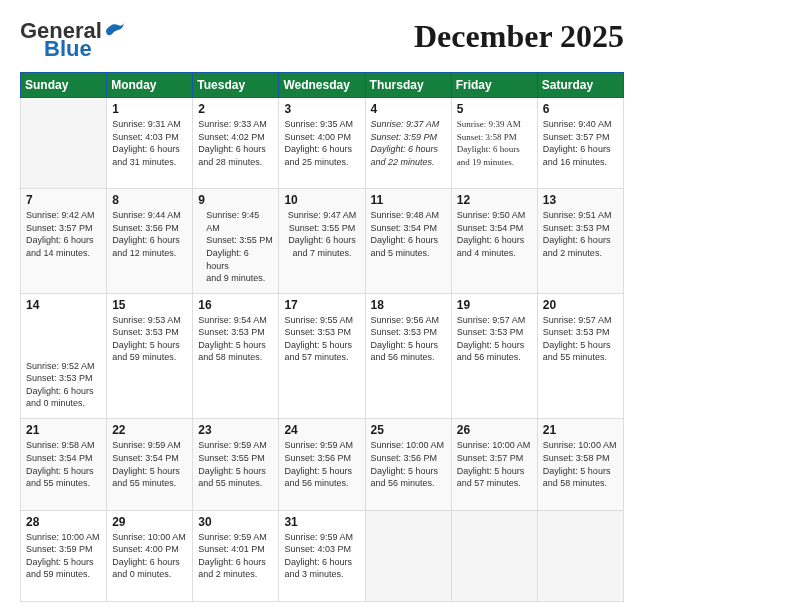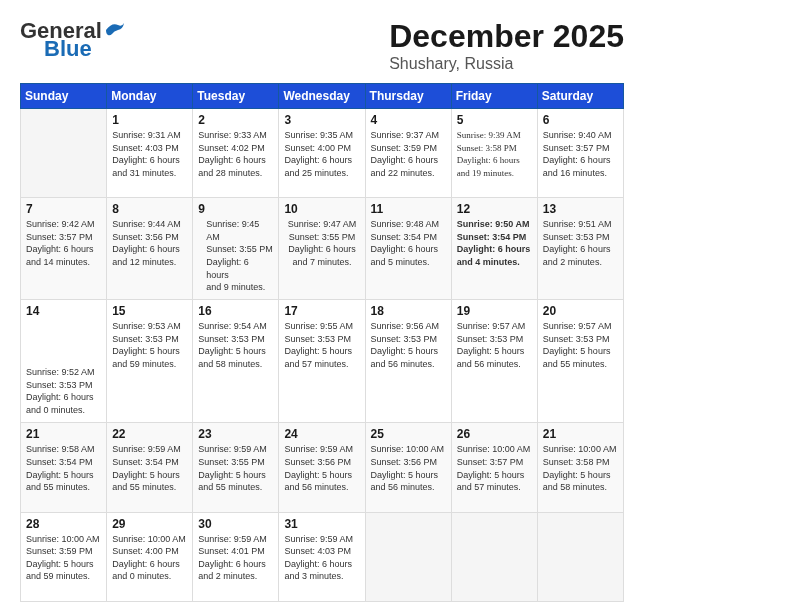--- a/index.html
+++ b/index.html
@@ -26,39 +26,41 @@
     .logo {
       display: flex;
       flex-direction: column;
       align-items: flex-start;
     }
     .logo-line {
       display: flex;
       align-items: center;
     }
     .title-block {
+      text-align: right;
+      font-family: Liberation Serif, serif;
     }
     .month-title {
       font-size: 32px;
       font-weight: bold;
       color: #1a1a1a;
     }
     .location {
       font-size: 16px;
       color: #555;
     }
     .calendar {
       flex: 1;
       border: 1px solid #ccc;
       border-collapse: collapse;
       width: 100%;
       table-layout: fixed;
     }
     .calendar th {
-      background: #1d4ed8;
+      background: #15803d;
       color: #fff;
       font-size: 12px;
       font-weight: bold;
       padding: 5px 4px;
       text-align: left;
       border: 1px solid #1558a0;
     }
     .calendar td {
       vertical-align: top;
       padding: 4px 5px;
@@ -96,21 +98,20 @@
       <div class="logo-line">
         <span style="font-size:22px;font-weight:bold;color:#333;">General</span>
         <svg width="22" height="18" viewBox="0 0 22 18" style="margin-left:2px;margin-top:-4px;">
           <path d="M2 10 Q8 2 14 5 Q18 7 20 3 Q19 9 14 10 Q10 11 8 14 Q6 16 4 15 Q2 14 2 10Z" fill="#1a6bb5"></path>
         </svg>
       </div>
       <span style="font-size:22px;font-weight:bold;color:#1a6bb5;margin-top:-8px;margin-left:24px;">Blue</span>
     </div>
     <div class="title-block">
       <div class="month-title">December 2025</div>
-      <div class="location">Shushary, Russia</div>
     </div>
   </div>
 
   <table class="calendar">
     <thead>
       <tr>
         <th>Sunday</th>
         <th>Monday</th>
         <th>Tuesday</th>
         <th>Wednesday</th>
@@ -138,21 +139,21 @@
           </td>
           <td>
             <span class="day-number">3</span>
             <div class="day-info" style="white-space: pre-line;">Sunrise: 9:35 AM
 Sunset: 4:00 PM
 Daylight: 6 hours
 and 25 minutes.</div>
           </td>
           <td>
             <span class="day-number">4</span>
-            <div class="day-info" style="white-space: pre-line;">Sunrise: 9:37 AM
+            <div class="day-info" style="white-space: pre-line; font-style: italic;">Sunrise: 9:37 AM
 Sunset: 3:59 PM
 Daylight: 6 hours
 and 22 minutes.</div>
           </td>
           <td>
             <span class="day-number">5</span>
             <div class="day-info" style="white-space: pre-line; font-family: Liberation Serif, serif;">Sunrise: 9:39 AM
 Sunset: 3:58 PM
 Daylight: 6 hours
 and 19 minutes.</div>
@@ -196,21 +197,21 @@
           </td>
           <td>
             <span class="day-number">11</span>
             <div class="day-info" style="white-space: pre-line;">Sunrise: 9:48 AM
 Sunset: 3:54 PM
 Daylight: 6 hours
 and 5 minutes.</div>
           </td>
           <td>
             <span class="day-number">12</span>
-            <div class="day-info" style="white-space: pre-line; font-weight: bold;">Sunrise: 9:50 AM
+            <div class="day-info" style="white-space: pre-line;">Sunrise: 9:50 AM
 Sunset: 3:54 PM
 Daylight: 6 hours
 and 4 minutes.</div>
           </td>
           <td>
             <span class="day-number">13</span>
             <div class="day-info" style="white-space: pre-line;">Sunrise: 9:51 AM
 Sunset: 3:53 PM
 Daylight: 6 hours
 and 2 minutes.</div>

